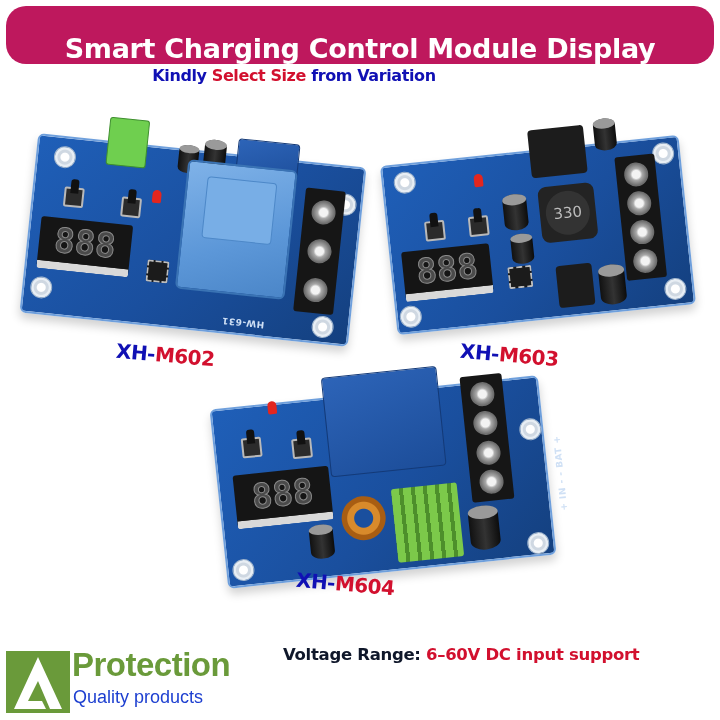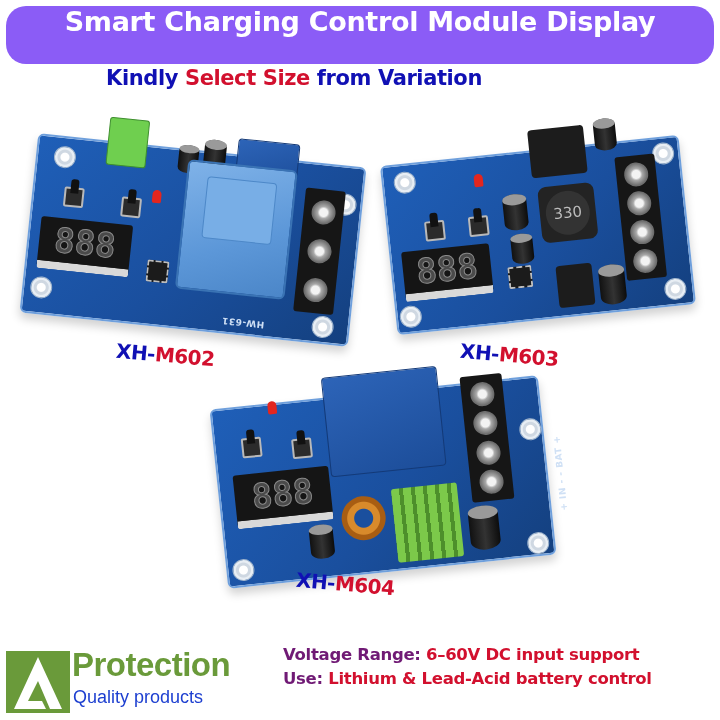--- a/index.html
+++ b/index.html
@@ -1,30 +1,30 @@
 <!DOCTYPE html>
 <html><head>
 <meta charset="utf-8">
 <style>
   * { box-sizing: border-box; margin: 0; padding: 0; }
   html, body { width: 720px; height: 720px; background: #ffffff; overflow: hidden; }
   body { position: relative; font-family: "DejaVu Sans", sans-serif; }
 
   .banner {
     position: absolute; left: 6px; top: 6px; width: 708px; height: 58px;
-    background: #8b5cf6; border-radius: 20px;
-    display: flex; align-items: flex-start; justify-content: center;
+    background: #be185d; border-radius: 20px;
+    display: flex; align-items: flex-end; justify-content: center;
   }
   .banner-title {
     color: #ffffff; font-size: 27px; font-weight: bold; letter-spacing: -0.3px;
     font-family: "DejaVu Sans", sans-serif;
   }
   .subtitle {
     position: absolute; left: 0; top: 66px; width: 588px; text-align: center;
-    font-size: 21px; font-weight: bold; letter-spacing: -0.4px;
+    font-size: 16px; font-weight: bold; letter-spacing: -0.4px;
   }
   .blue { color: #1010b4; }
   .red { color: #d2102e; }
 
   
   .board {
     position: absolute; background: linear-gradient(135deg, #1f5fb8 0%, #1a4f9e 55%, #14407f 100%);
     border: 2px solid #6e9fdc; border-radius: 6px;
     box-shadow: 0 6px 10px rgba(0,0,0,0.18);
   }
@@ -84,21 +84,21 @@
   
   .logo-box {
     position: absolute; left: 6px; top: 651px; width: 64px; height: 62px; background: #6a9a3a;
   }
   .logo-box svg { width: 100%; height: 100%; }
   .logo-name { position: absolute; left: 72px; top: 648px; color: #6a9a3a; font-size: 33px; font-weight: bold; font-family: "Liberation Sans", sans-serif; letter-spacing: -0.5px; line-height: 1; }
   .logo-tag { position: absolute; left: 73px; top: 688px; color: #1d3fd0; font-size: 18px; font-family: "Liberation Sans", sans-serif; line-height: 1; text-align: center; }
 
   .features { position: absolute; left: 283px; top: 643px; width: 432px; }
   .feature { font-size: 16.5px; font-weight: bold; line-height: 24px; white-space: nowrap; letter-spacing: -0.3px; }
-  .feature .k { color: #701a75; }
+  .feature .k { color: #0f172a; }
   .feature .v { color: #d2102e; }
 </style>
 </head>
 <body>
 
 <div class="banner">
   <span class="banner-title">Smart Charging Control Module Display</span>
 </div>
 <div class="subtitle">
   <span class="blue">Kindly </span><span class="red">Select Size</span><span class="blue"> from Variation</span>
@@ -196,16 +196,13 @@
     <path d="M8 58 L32 6 L56 58 L44 58 L32 30 L22 50 L36 50 L40 58 Z" fill="#ffffff"></path>
   </svg>
 </div>
 <div class="logo-name">Protection</div>
 <div class="logo-tag">Quality products</div>
 
 <div class="features">
   <div class="feature">
     <span class="k">Voltage Range: </span><span class="v">6–60V DC input support</span>
   </div>
-  <div class="feature">
-    <span class="k">Use: </span><span class="v">Lithium &amp; Lead-Acid battery control</span>
-  </div>
 </div>
 
 </body></html>

